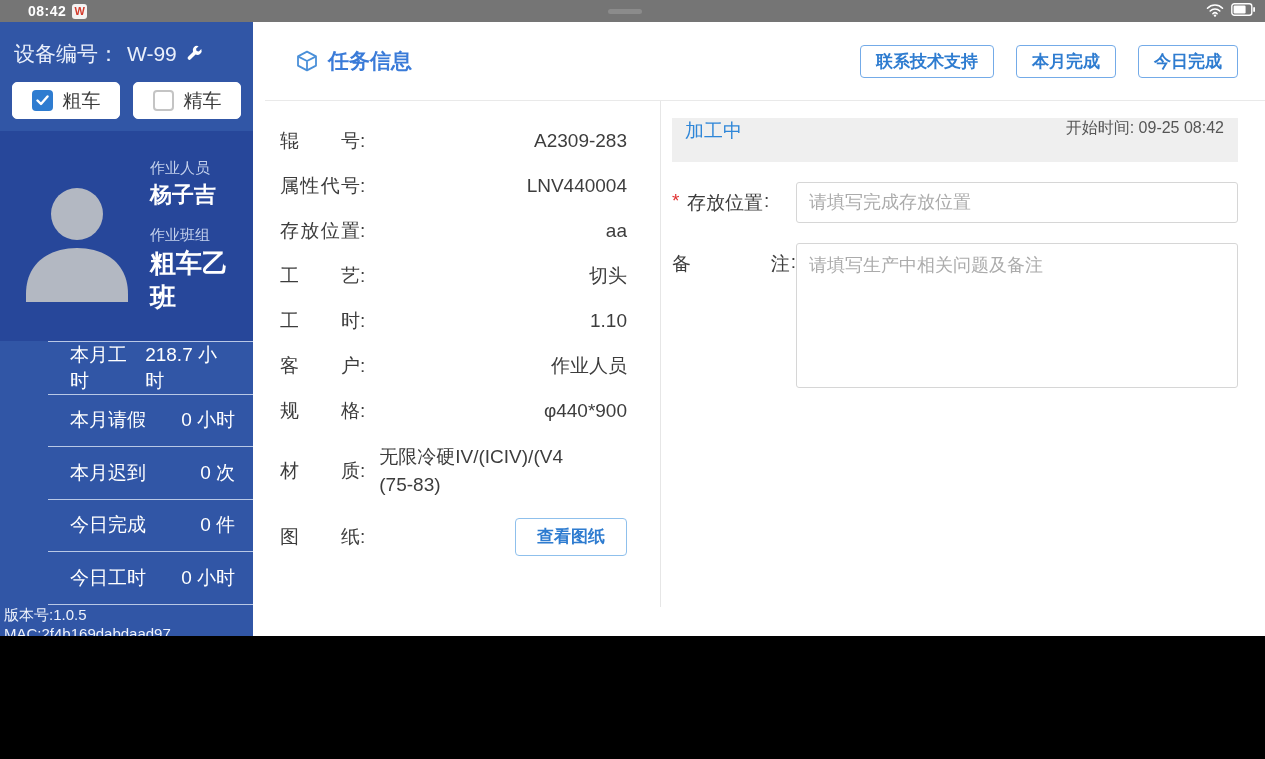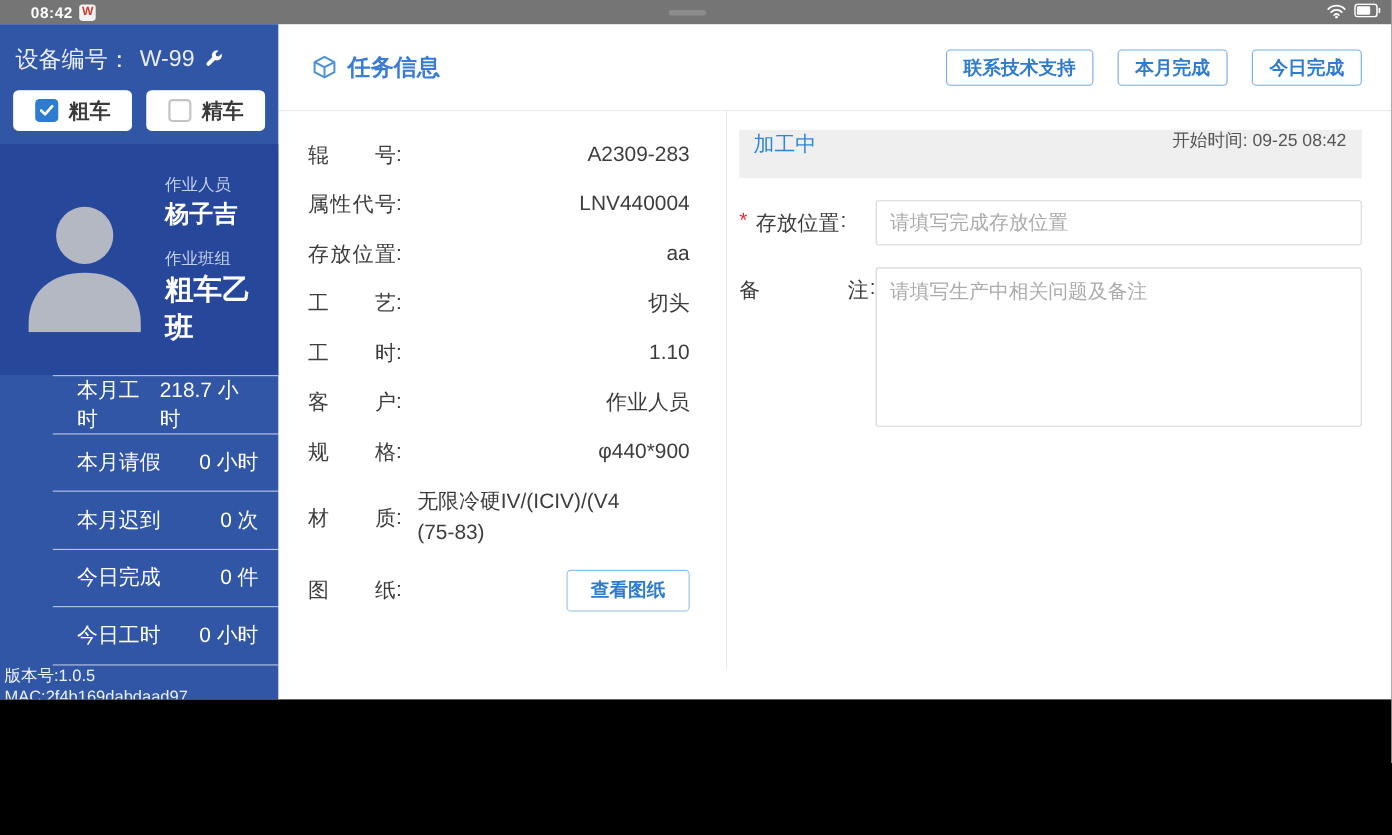--- a/index.html
+++ b/index.html
@@ -14,42 +14,42 @@
   .sb-right { margin-left:auto; display:flex; align-items:center; gap:7px; }
 
   
   .cols { flex:1; display:flex; min-height:0; }
 
   
   .sidebar { width:253px; background:#3156a6; color:#fff; display:flex; flex-direction:column; position:relative; flex:0 0 auto; }
   .side-top { padding:14px 12px 12px 12px; }
   .device-row { display:flex; align-items:center; gap:8px; font-size:21px; color:#e9effb; padding:4px 0 14px 2px; }
   .mode-row { display:flex; gap:13px; }
-  .mode-btn { background:#fff; border:1px solid #fff; border-radius:5px; width:109px; height:37px; display:flex; align-items:center; justify-content:center; gap:10px; font-size:19px; font-weight:bold; color:#3a3a3a; cursor:pointer; }
+  .mode-btn { background:#fff; border:1px solid #fff; border-radius:5px; width:109px; height:37px; display:flex; align-items:center; justify-content:center; gap:10px; font-size:19px; font-weight:normal; color:#3a3a3a; cursor:pointer; }
   .cb { width:21px; height:21px; border-radius:4px; display:flex; align-items:center; justify-content:center; }
   .cb.on { background:#2e7cd0; }
   .cb.off { background:#fff; border:2px solid #c4c4c4; }
 
   .profile { background:#27479a; padding:20px 18px 18px 18px; display:flex; gap:14px; min-height:210px; }
   .avatar { width:118px; height:130px; align-self:center; flex:0 0 auto; }
   .profile-info { display:flex; flex-direction:column; justify-content:center; }
   .p-cap { font-size:15px; color:#c3d0ec; margin-bottom:2px; }
   .p-name { font-size:22px; font-weight:bold; color:#fff; margin-bottom:16px; }
   .p-team { font-size:26px; font-weight:bold; color:#fff; line-height:1.3; margin-bottom:0; }
 
   .stats { border-top:1px solid #b9c8e6;margin-left:48px; }
   .stat-row { height:52.5px; display:flex; align-items:center; justify-content:space-between; padding:0 18px 0 22px; border-bottom:1px solid #b9c8e6; font-size:19px; color:#fff; }
   .stat-label { }
   .stat-value { }
 
   .side-bottom { margin-top:auto; padding:0 0 2px 4px; font-size:15px; color:#eef2fb; line-height:1.3; }
 
   
   .main { flex:1; display:flex; flex-direction:column; background:#fff; min-width:0; }
-  .main-header { height:79px; display:flex; align-items:center; padding:0 27px 0 30px; border-bottom:1px solid #e9e9e9; flex:0 0 auto; }
+  .main-header { height:79px; display:flex; align-items:center; padding:0 27px 0 30px; border-bottom:1px solid #e9e9e9; flex:0 0 auto;margin-left:12px; }
   .title-wrap { display:flex; align-items:center; gap:9px; }
   .main-title { font-size:21px; font-weight:bold; color:#3a7bd8; }
   .hdr-actions { margin-left:auto; display:flex; gap:22px; }
   .hdr-btn { height:33px; padding:0 15px; background:#fff; border:1px solid #74abe8; border-radius:4px; color:#2e7cd0; font-size:17px; font-weight:bold; cursor:pointer; font-family:inherit; }
 
   .content { flex:1; display:flex; min-height:0; }
 
   
   .detail-col { width:408px; flex:0 0 auto; border-right:1px solid #e6e6e6; padding:17px 33px 0 27px; margin-bottom:29px; }
   .f-row { min-height:45px; display:flex; align-items:center; font-size:19px; color:#3d3d3d; }

